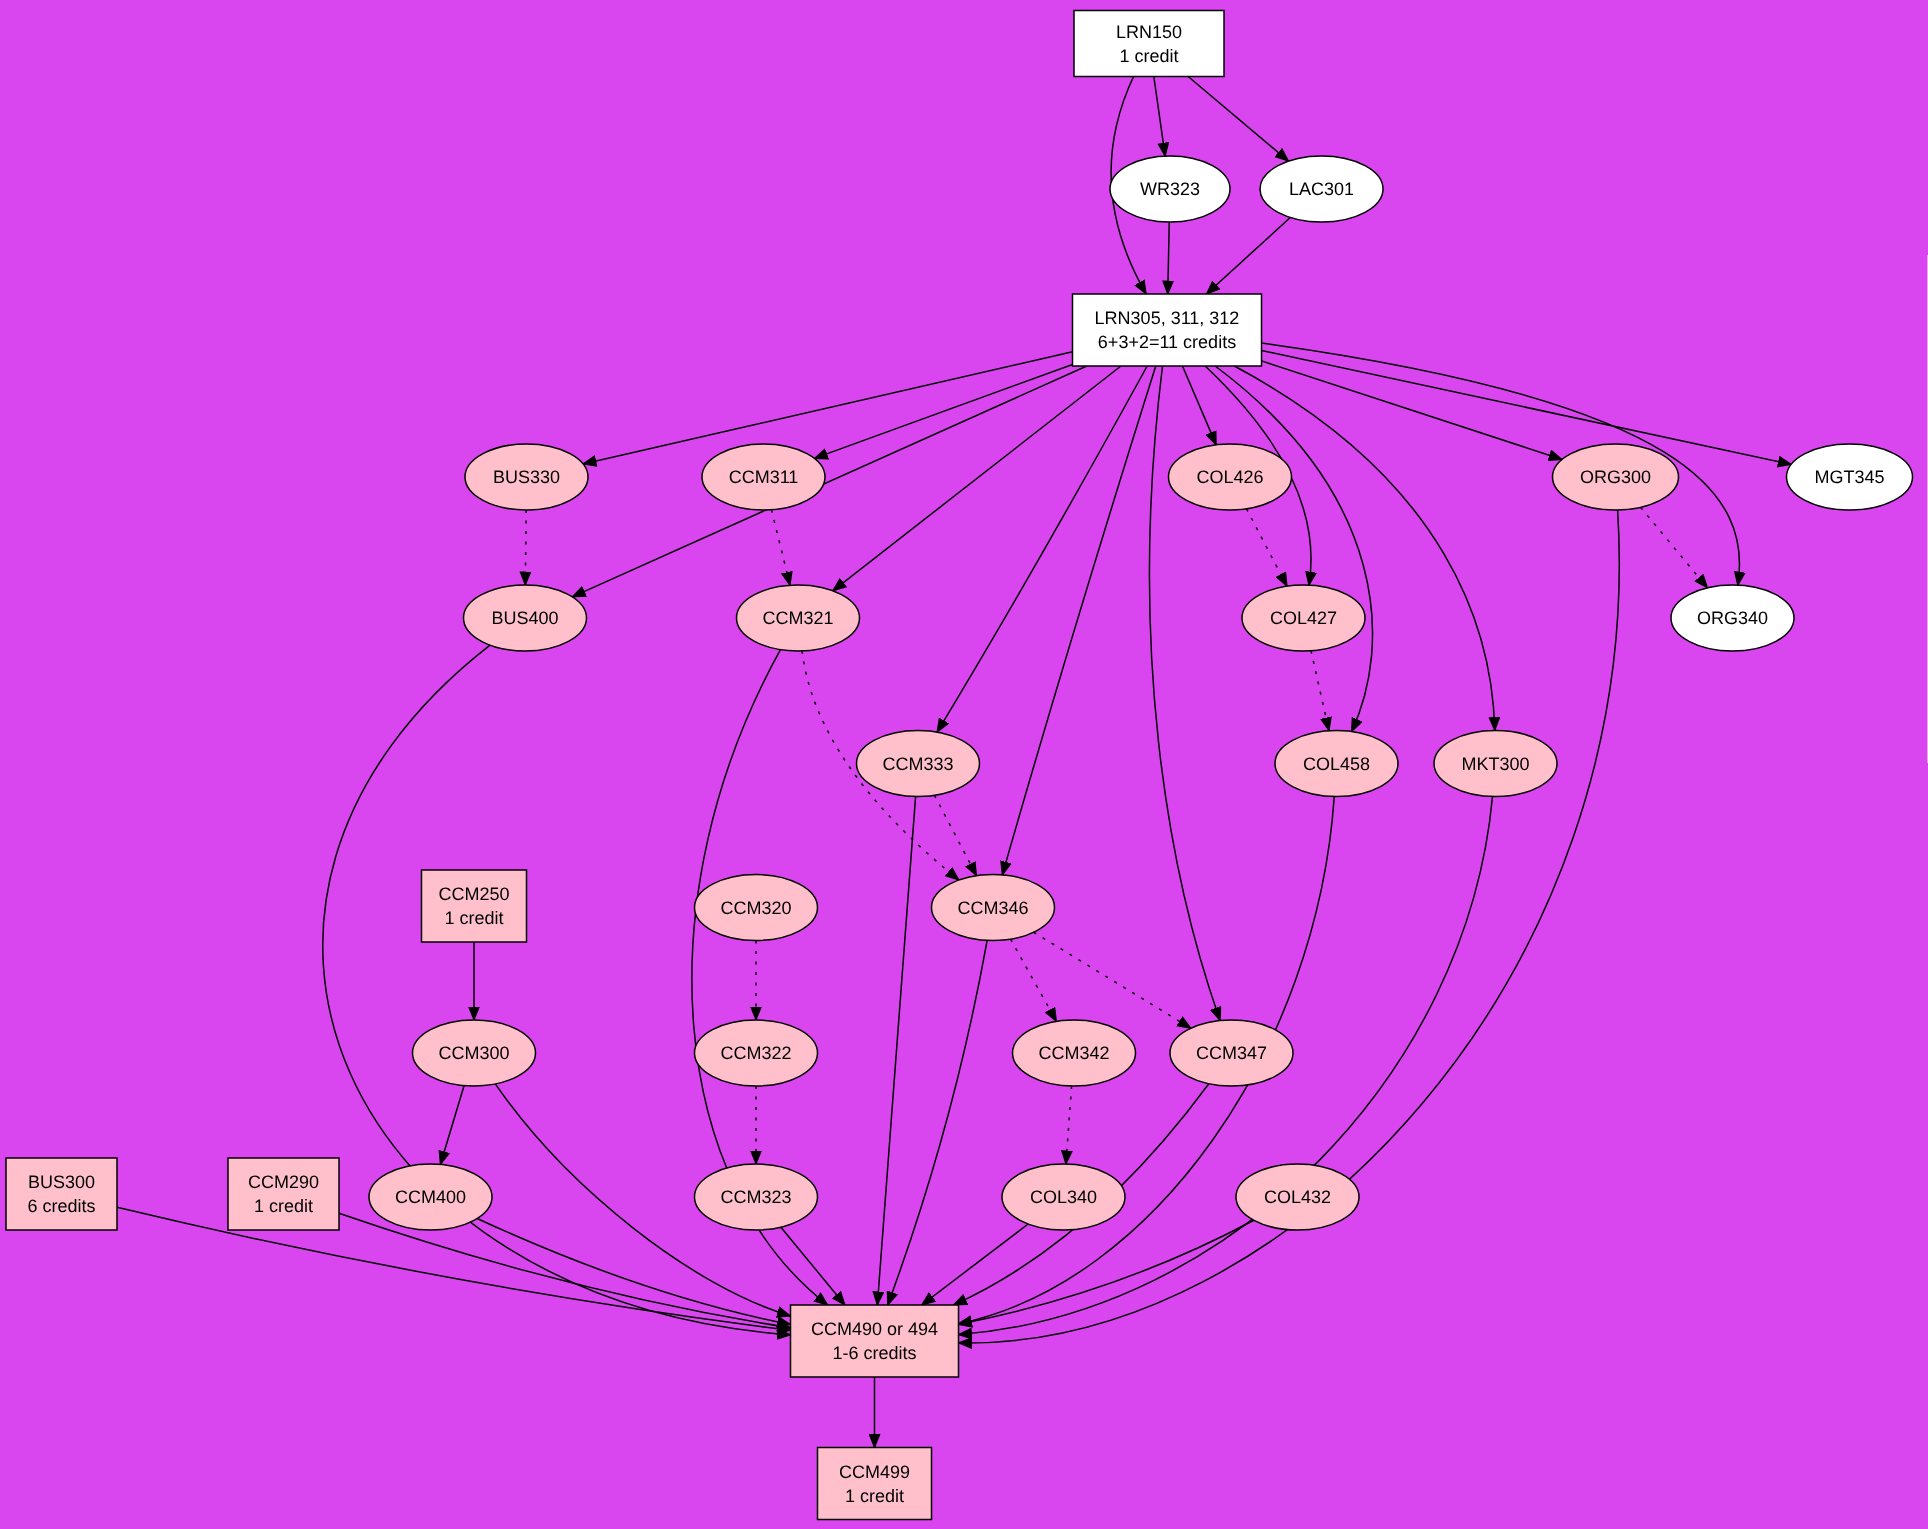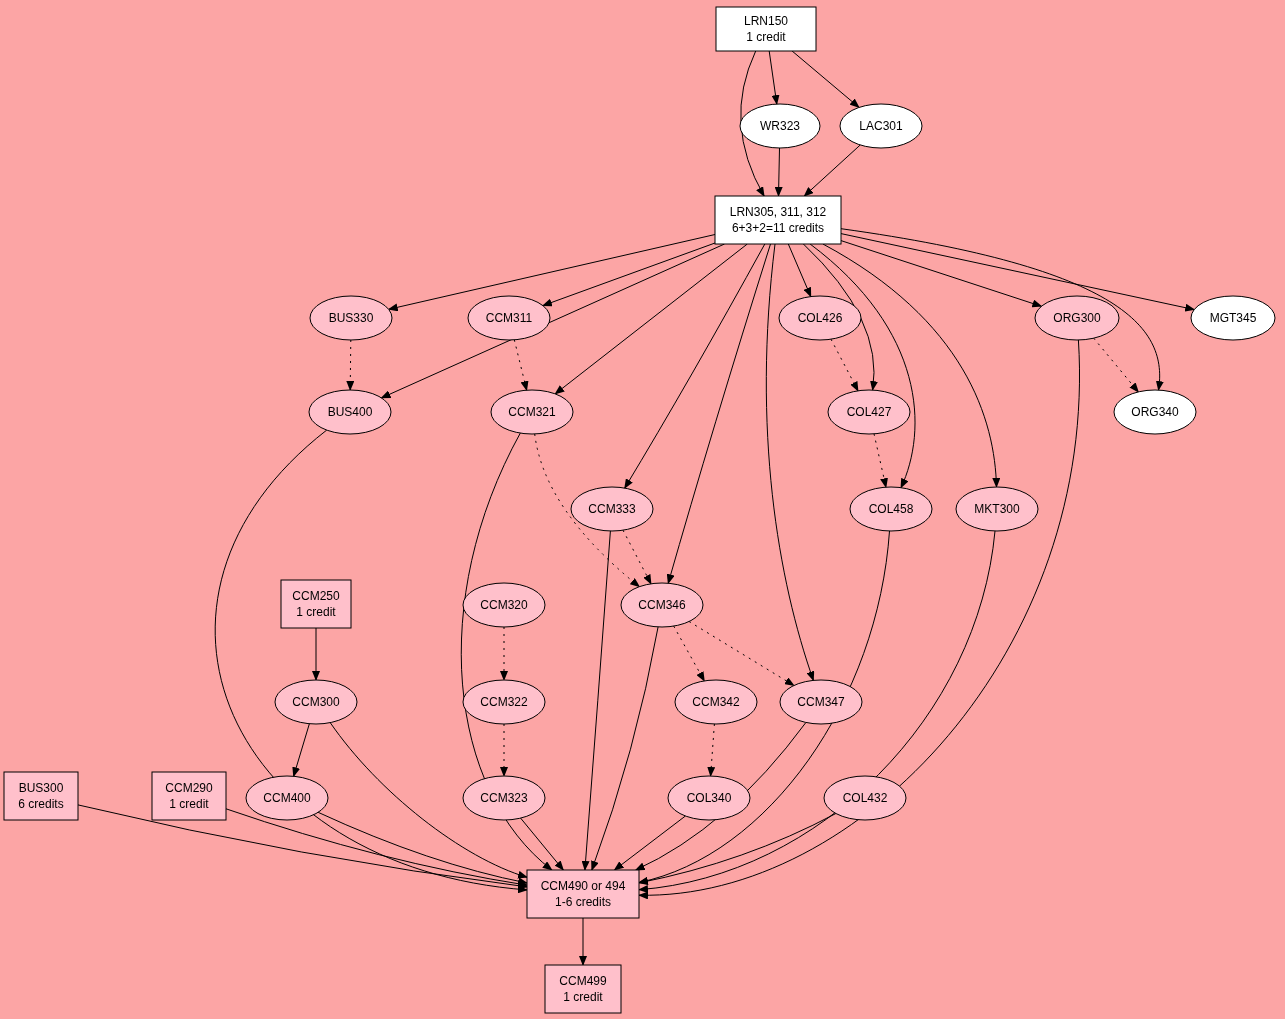--- a/index.html
+++ b/index.html
@@ -1,16 +1,16 @@
 <!DOCTYPE html>
 <html><head>
 <meta charset="utf-8">
 <style>
   html,body{margin:0;padding:0;background:#ffffff;}
-  #stage{width:1285px;height:1019px;position:relative;background:#fca5a5;}
+  #stage{width:1285px;height:1019px;position:relative;background:#d946ef;}
   svg{display:block;}
   .edge{fill:none;stroke:#000000;stroke-width:1;}
   .edge.dotted{stroke-dasharray:2,5;}
   .node-shape{stroke:#000000;stroke-width:1;}
   text{font-family:"Liberation Sans","DejaVu Sans",sans-serif;font-size:12px;text-anchor:middle;fill:#000000;}
 </style>
 </head>
 <body>
 
 <div id="stage">

